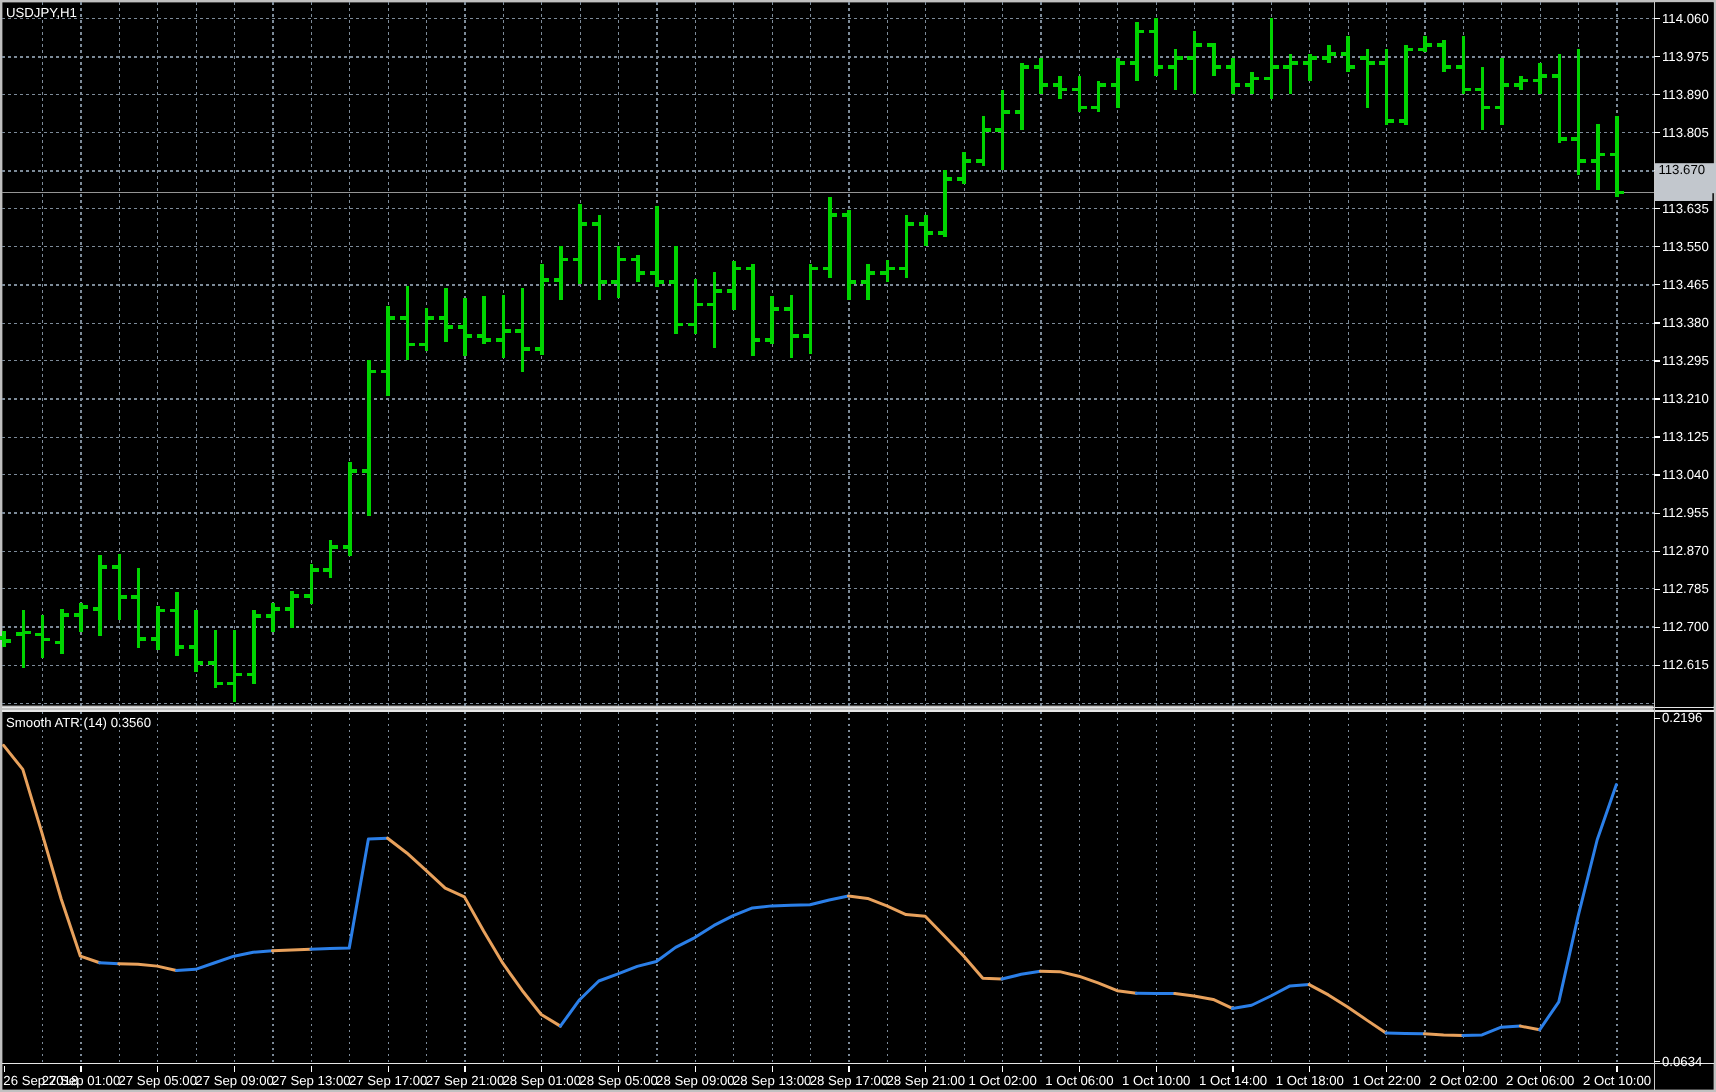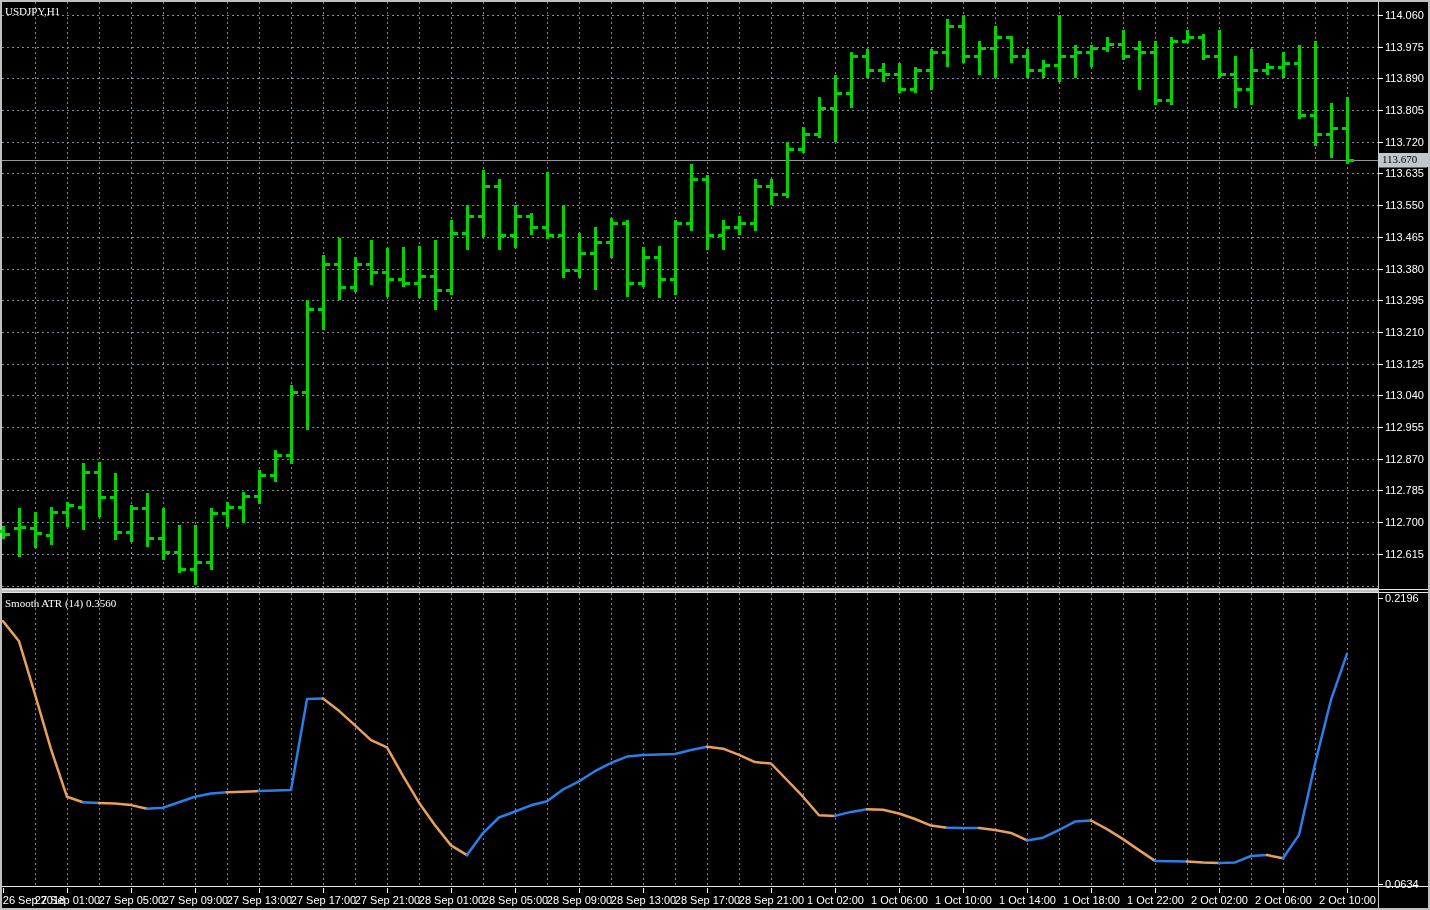--- a/index.html
+++ b/index.html
@@ -1,22 +1,22 @@
 <!DOCTYPE html>
 <html><head>
 <meta charset="utf-8">
 <style>
   html,body{margin:0;padding:0;}
   body{width:1430px;height:910px;background:#C0C0C0;font-family:"Liberation Sans",sans-serif;overflow:hidden;}
   #stage{position:absolute;left:0;top:0;width:1430px;height:910px;}
   svg{position:absolute;left:0;top:0;}
-  .overlay{position:absolute;color:#fff;font-size:11px;line-height:12px;white-space:pre;font-family:Liberation Serif, serif;}
+  .overlay{position:absolute;color:#fff;font-size:11px;line-height:12px;white-space:pre;}
   #symbol-label{left:5px;top:5px;}
   #indicator-label{left:5px;top:597px;}
-  #price-tag{left:1379px;top:153px;width:48px;height:14px;font-size:11px;color:#000;padding-left:3px;}
+  #price-tag{left:1379px;top:136px;width:48px;height:25px;font-size:11px;color:#000;padding-left:3px;}
 </style>
 </head>
 <body>
 
 <div id="stage">
   <svg id="chart-svg" width="1430" height="910">
       <rect x="0" y="0" width="1430" height="910" fill="#C0C0C0"></rect>
       <rect x="2" y="2" width="1426" height="586" fill="#000000"></rect>
       <rect x="2" y="593" width="1426" height="292" fill="#000000"></rect>
       <rect x="2" y="885" width="1426" height="23" fill="#000000"></rect>

